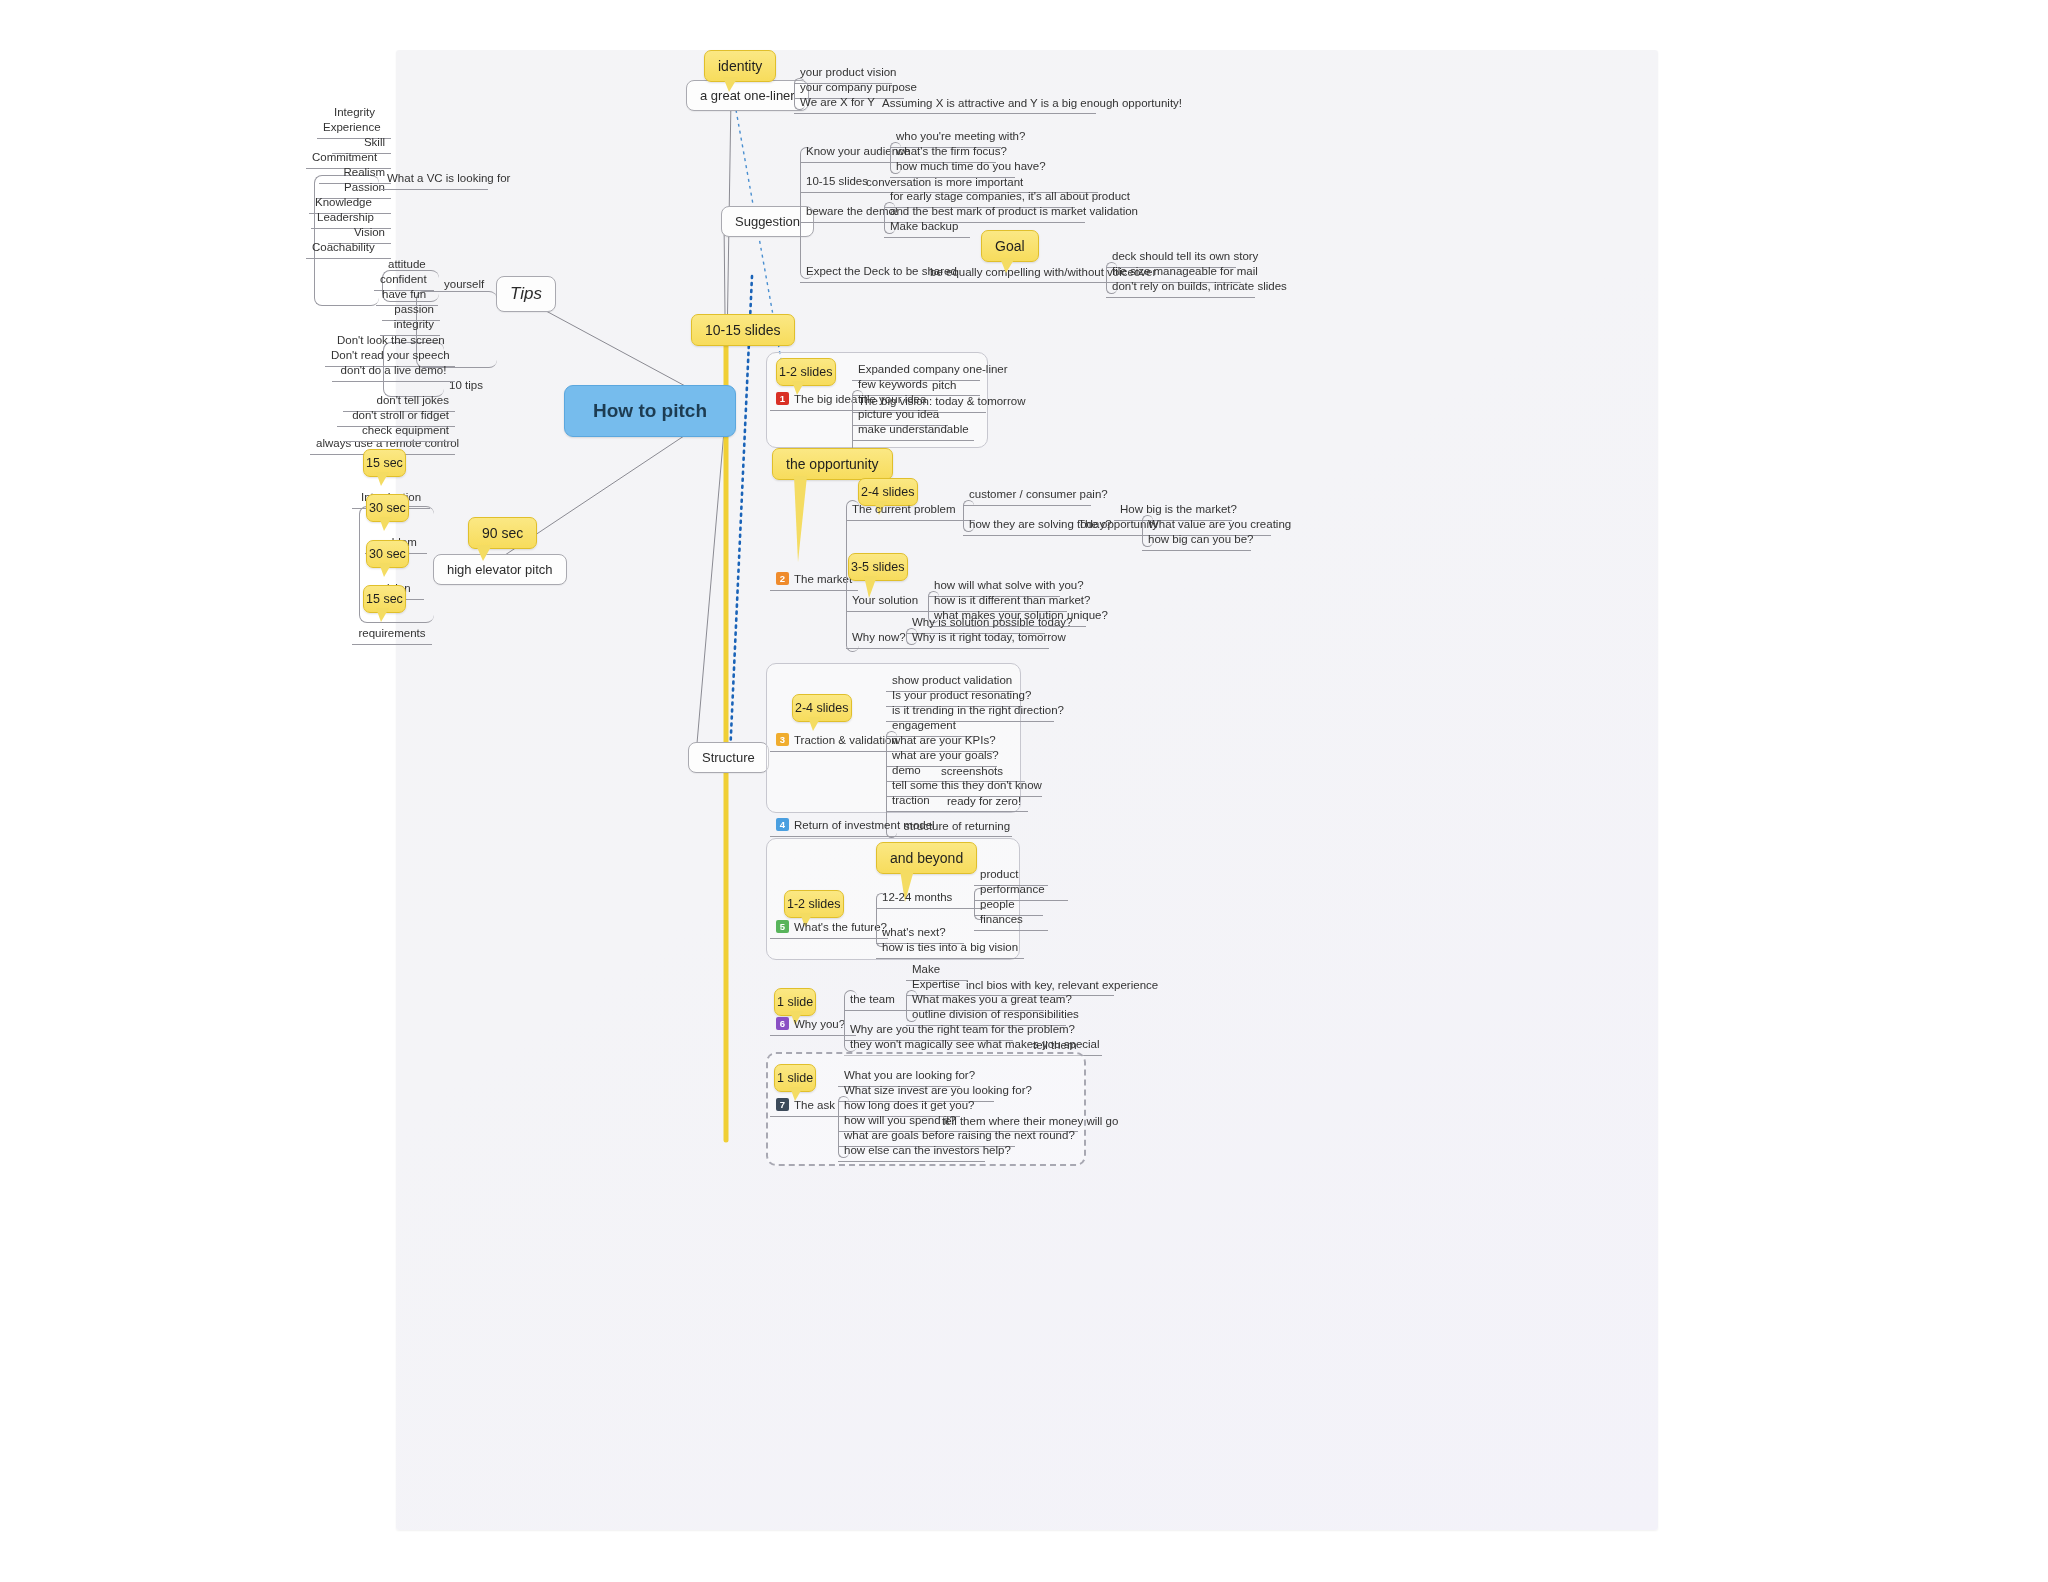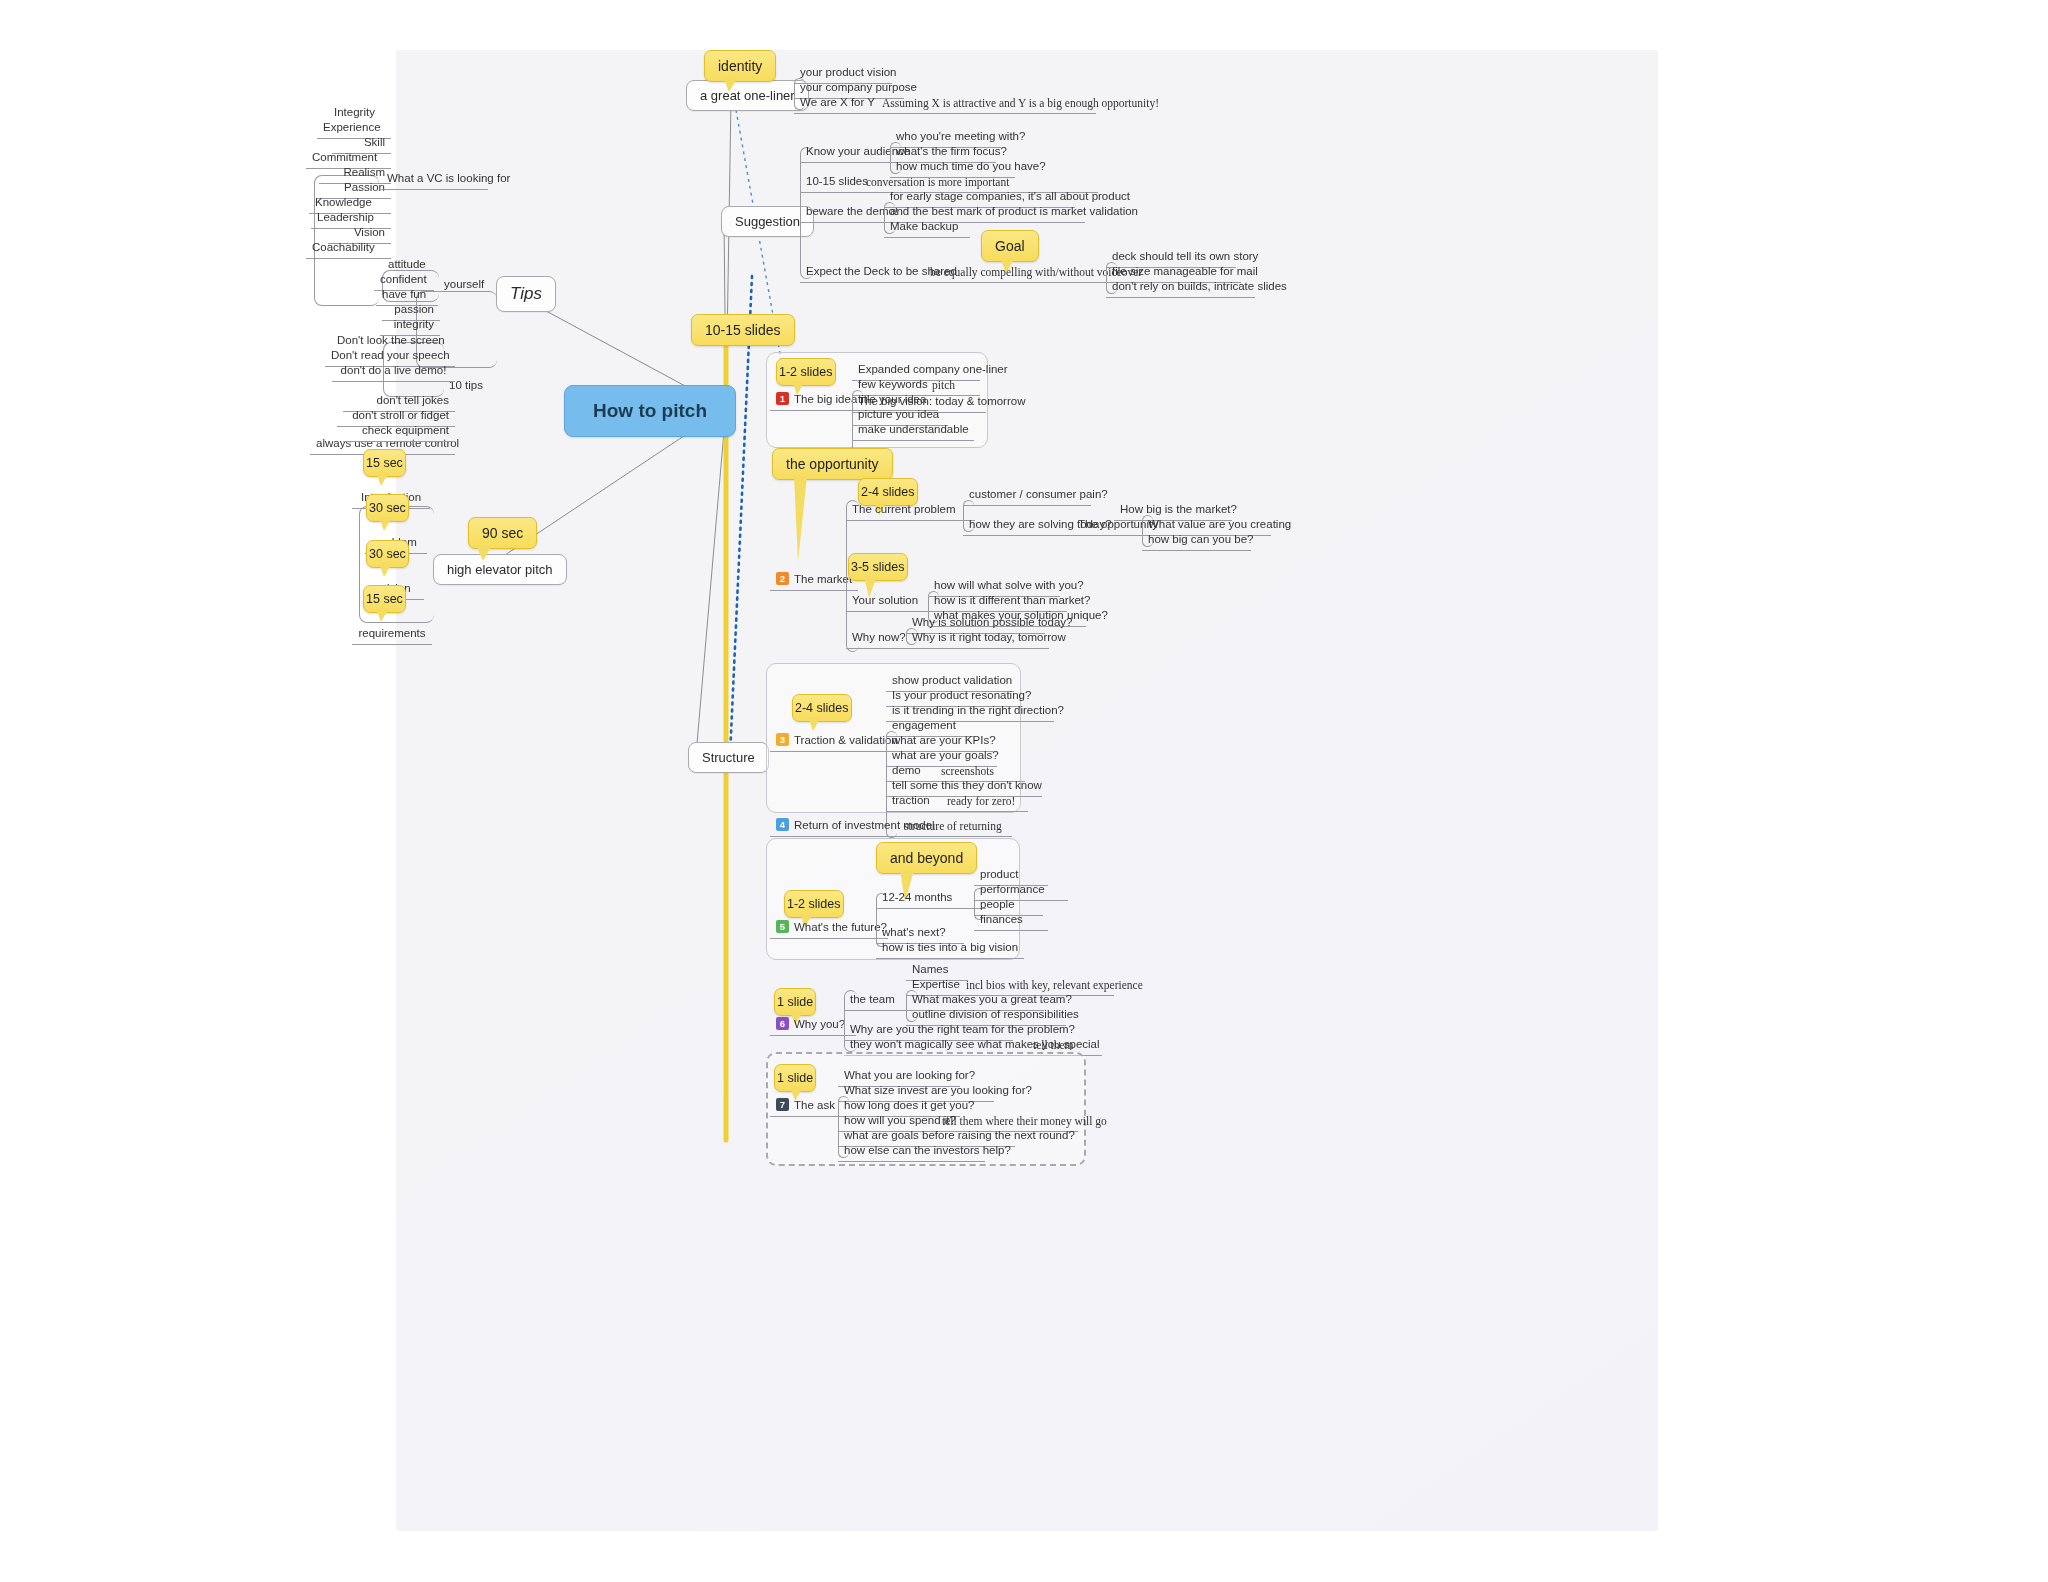--- a/index.html
+++ b/index.html
@@ -24,21 +24,21 @@
       border:1px solid #e0bf2b;border-radius:7px;font-size:14px;color:#1f1f1f;
       padding:7px 13px;white-space:nowrap;box-shadow:0 1px 2px rgba(0,0,0,.12);}
   .cal.sm{font-size:12.5px;padding:6px 2px;}
   .tail{position:absolute;width:0;height:0;}
   .grp{position:absolute;border:1px solid #c7c7cf;border-radius:10px;background:rgba(255,255,255,.42);}
   .grp.dash{border:2px dashed #a8a8b2;background:rgba(255,255,255,.38);}
   .num{display:inline-block;width:13px;height:13px;line-height:13px;text-align:center;
       color:#fff;font-size:9.5px;font-weight:bold;border-radius:2px;margin-right:5px;
       vertical-align:middle;position:relative;top:-1px;}
   svg.links{position:absolute;left:0;top:0;width:1262px;height:1480px;pointer-events:none;}
-  .lbl{position:absolute;font-size:11.5px;color:#333;white-space:nowrap;font-family:Liberation Serif, serif;}
+  .lbl{position:absolute;font-size:11.5px;color:#333;white-space:nowrap;}
 </style>
 </head>
 <body>
 
 <div id="canvas">
 
   <svg class="links">
 
     <g stroke="#8a8a92" stroke-width="1" fill="none">
       <path d="M 330 358 L 113 241"></path>
@@ -248,21 +248,21 @@
   <div class="t u" style="left:480px;top:888px;width:136px;">how is ties into a big vision</div>
 
   <div class="cal sm" style="left:378px;top:938px;">1 slide</div>
   <div class="tail" style="left:394px;top:961px;border-left:5px solid transparent;border-right:8px solid transparent;border-top:14px solid #f4dc62;"></div>
   <div class="t u" style="left:374px;top:965px;width:74px;">
     <span class="num" style="background:#8a4fc4">6</span><span>Why you?</span>
   </div>
   <div class="bx l" style="left:448px;top:940px;width:12px;height:60px;"></div>
   <div class="t u" style="left:448px;top:940px;width:62px;">the team</div>
   <div class="bx l" style="left:510px;top:940px;width:10px;height:30px;"></div>
-  <div class="t u" style="left:510px;top:910px;width:50px;">Names</div>
+  <div class="t u" style="left:510px;top:910px;width:50px;">Make</div>
   <div class="t u" style="left:510px;top:925px;width:196px;">Expertise</div>
   <div class="lbl" style="left:570px;top:929px;">incl bios with key, relevant experience</div>
   <div class="t u" style="left:510px;top:940px;width:126px;">What makes you a great team?</div>
   <div class="t u" style="left:510px;top:955px;width:148px;">outline division of responsibilities</div>
   <div class="t u" style="left:448px;top:970px;width:157px;">Why are you the right team for the problem?</div>
   <div class="t u" style="left:448px;top:985px;width:246px;">they won't magically see what makes you special</div>
   <div class="lbl" style="left:637px;top:989px;">tell them</div>
 
   <div class="grp dash" style="left:370px;top:1002px;width:316px;height:110px;"></div>
   <div class="cal sm" style="left:378px;top:1014px;">1 slide</div>

